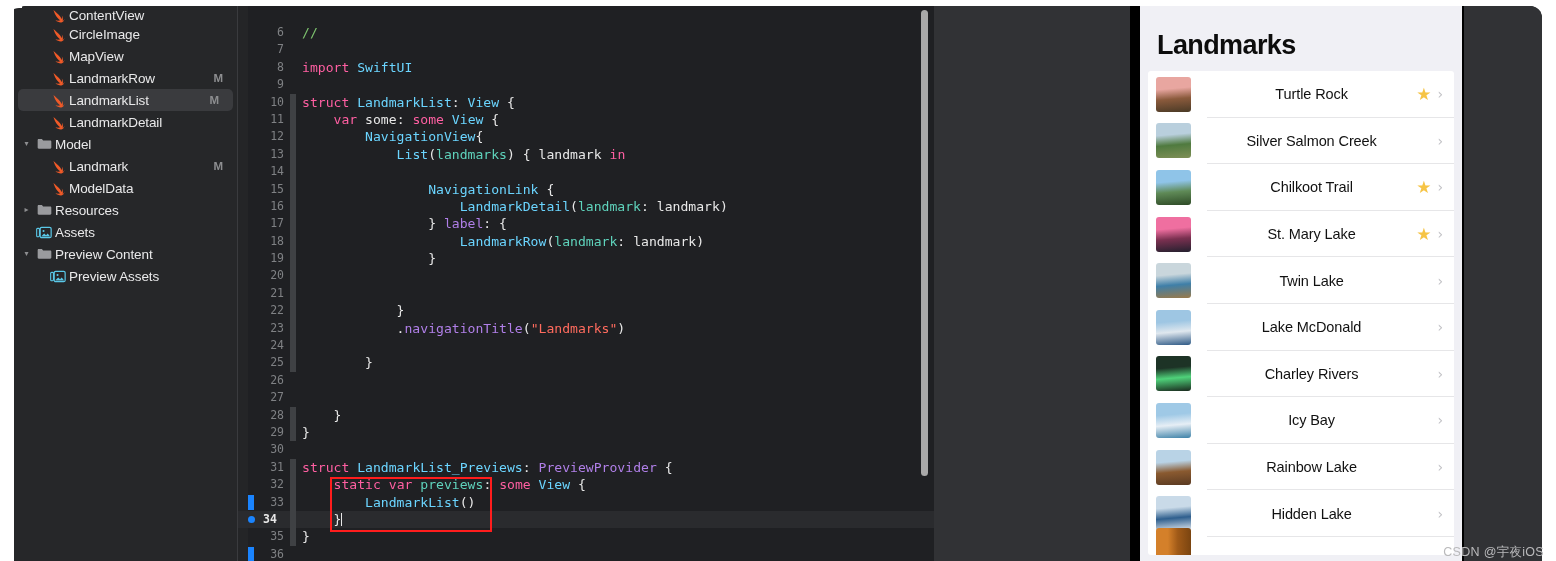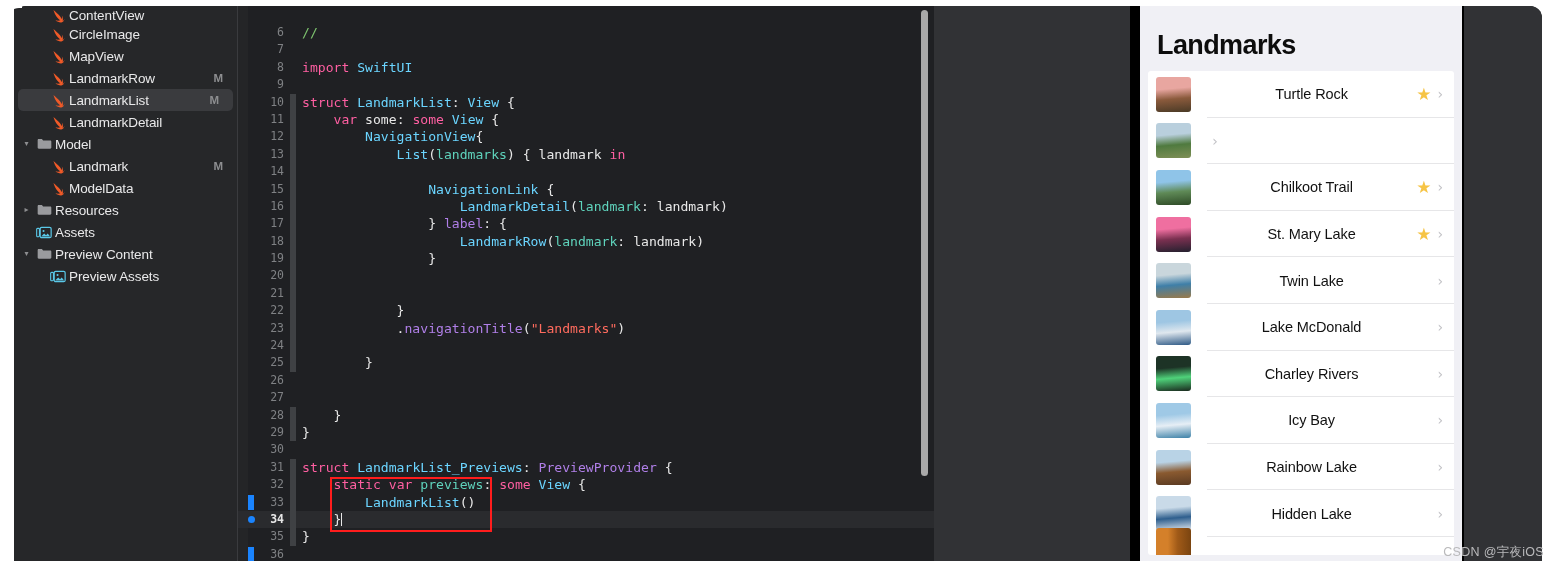--- a/index.html
+++ b/index.html
@@ -70,21 +70,21 @@
     position: absolute; left: 10px; top: 1px;
     width: 6px; height: 15.5px; background: #1a84ff;
   }
   .bp.dot { top: 5px; height: 7px; width: 7px; border-radius: 50%; }
   .lnum {
     position: absolute; left: 18px; top: 0; width: 28px;
     text-align: right;
     color: #7f8184; font-size: 11.5px; line-height: 17.4px;
     font-family: "DejaVu Sans Mono", monospace;
   }
-  .lnum.bold { color: #e6e6e6; font-weight: 700; }
+  .lnum.bold { color: #e6e6e6; font-weight: 700; text-align: center; }
   .fold {
     position: absolute; left: 52px; top: 0; width: 6px; height: 17.4px;
     background: #3f4144;
   }
   .ctext {
     position: absolute; left: 64px; top: 0;
     font-family: "DejaVu Sans Mono", monospace;
     font-size: 13.1px; line-height: 17.4px;
     white-space: pre;
     color: #e8e8e8;
@@ -516,20 +516,21 @@
           <div class="lm-list" id="lm-list">
               <div class="lm-row">
                 <div class="lm-thumb" style="background: linear-gradient(175deg, rgb(232, 166, 160) 0%, rgb(232, 166, 160) 34%, rgb(138, 90, 60) 62%, rgb(74, 58, 38) 100%);"></div>
                 <div class="lm-name">Turtle Rock</div>
                 <div class="lm-star">★</div>
                 <div class="lm-chev">›</div>
                 <div class="lm-sep"></div>
               </div>
               <div class="lm-row">
                 <div class="lm-thumb" style="background: linear-gradient(175deg, rgb(185, 207, 221) 0%, rgb(185, 207, 221) 34%, rgb(79, 122, 63) 62%, rgb(126, 143, 86) 100%);"></div>
+                <div class="lm-name">Silver Salmon Creek</div>
                 <div class="lm-star hidden">★</div>
                 <div class="lm-chev">›</div>
                 <div class="lm-sep"></div>
               </div>
               <div class="lm-row">
                 <div class="lm-thumb" style="background: linear-gradient(175deg, rgb(143, 196, 232) 0%, rgb(143, 196, 232) 34%, rgb(95, 138, 87) 62%, rgb(46, 74, 38) 100%);"></div>
                 <div class="lm-name">Chilkoot Trail</div>
                 <div class="lm-star">★</div>
                 <div class="lm-chev">›</div>
                 <div class="lm-sep"></div>

